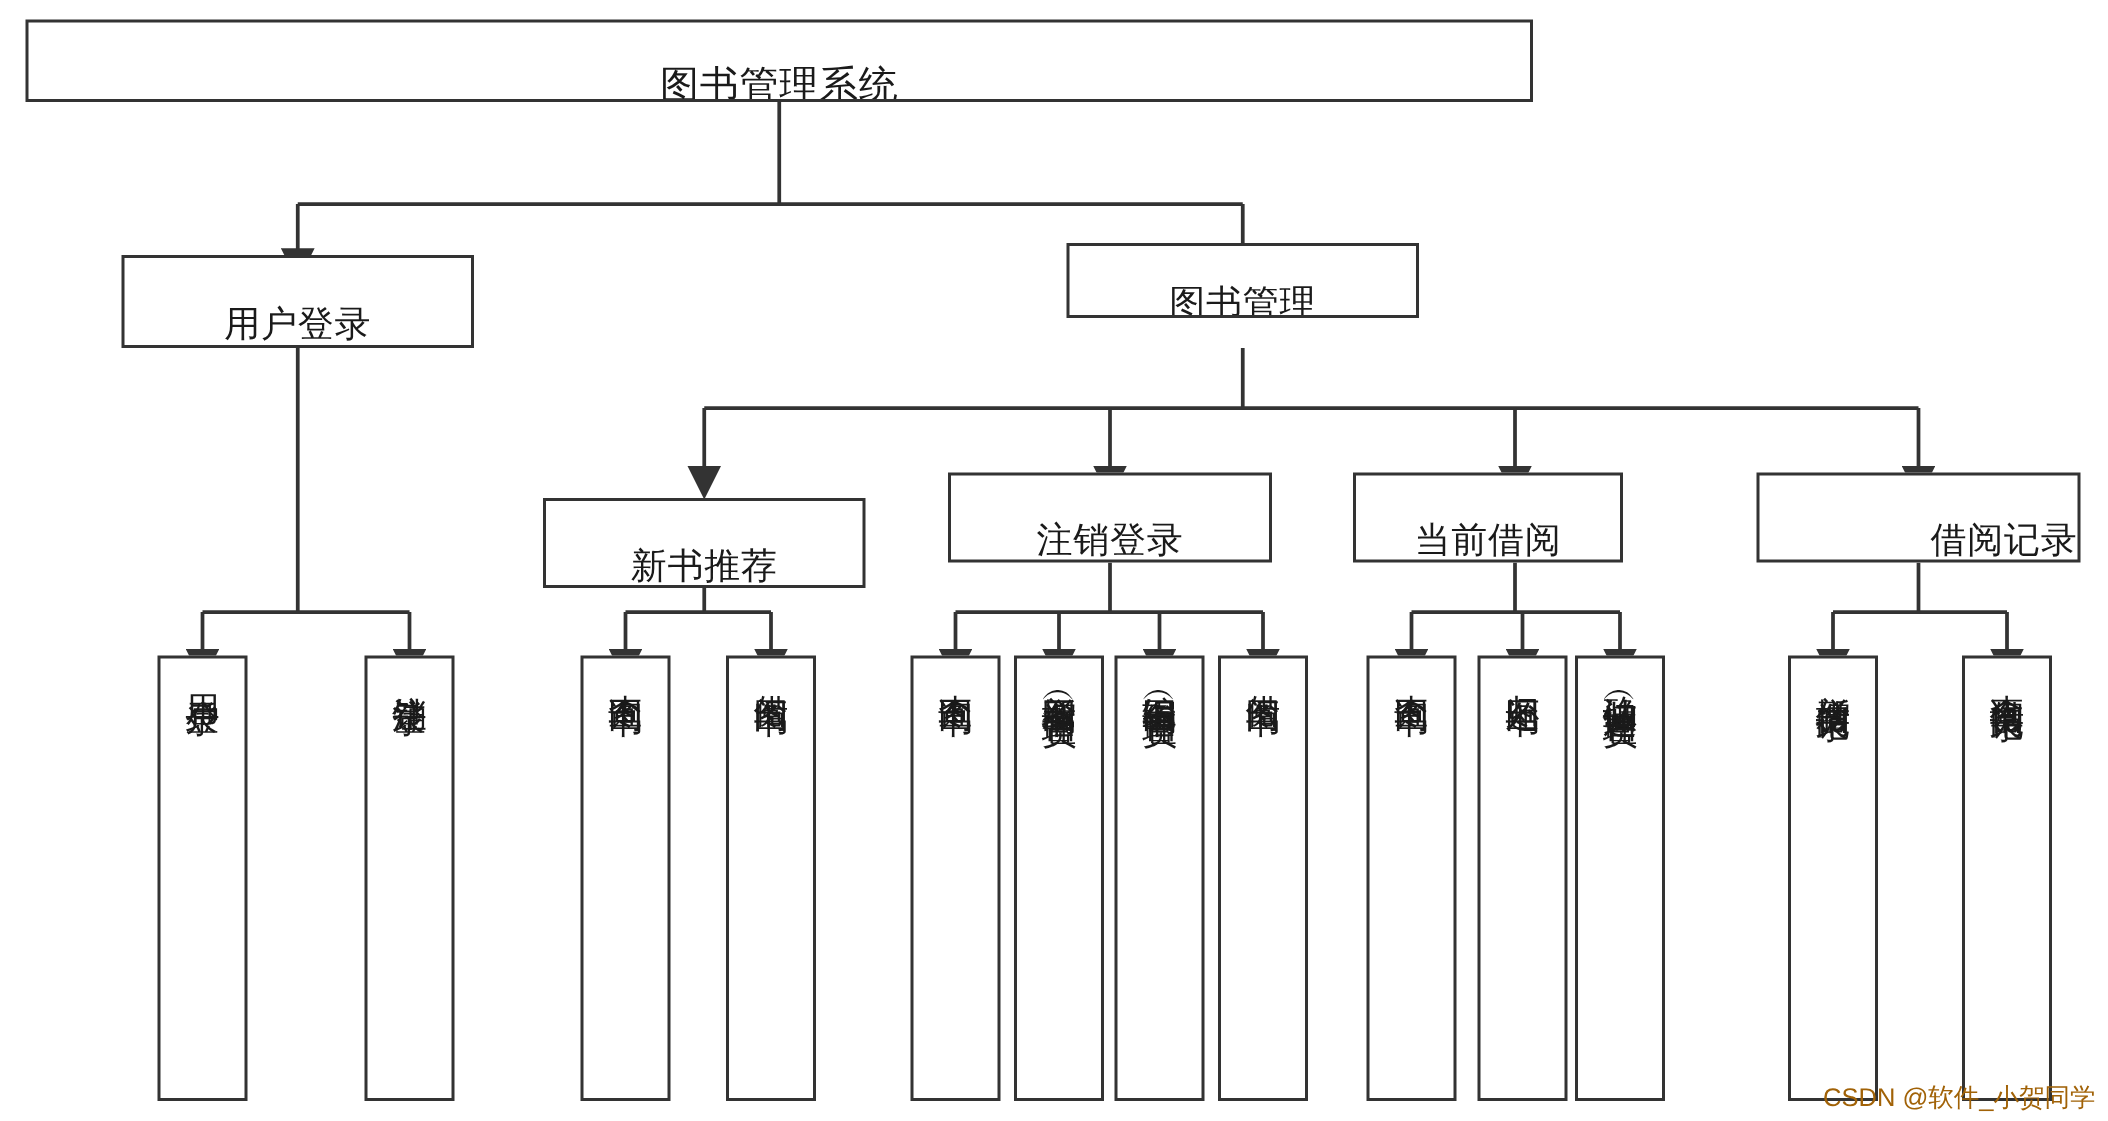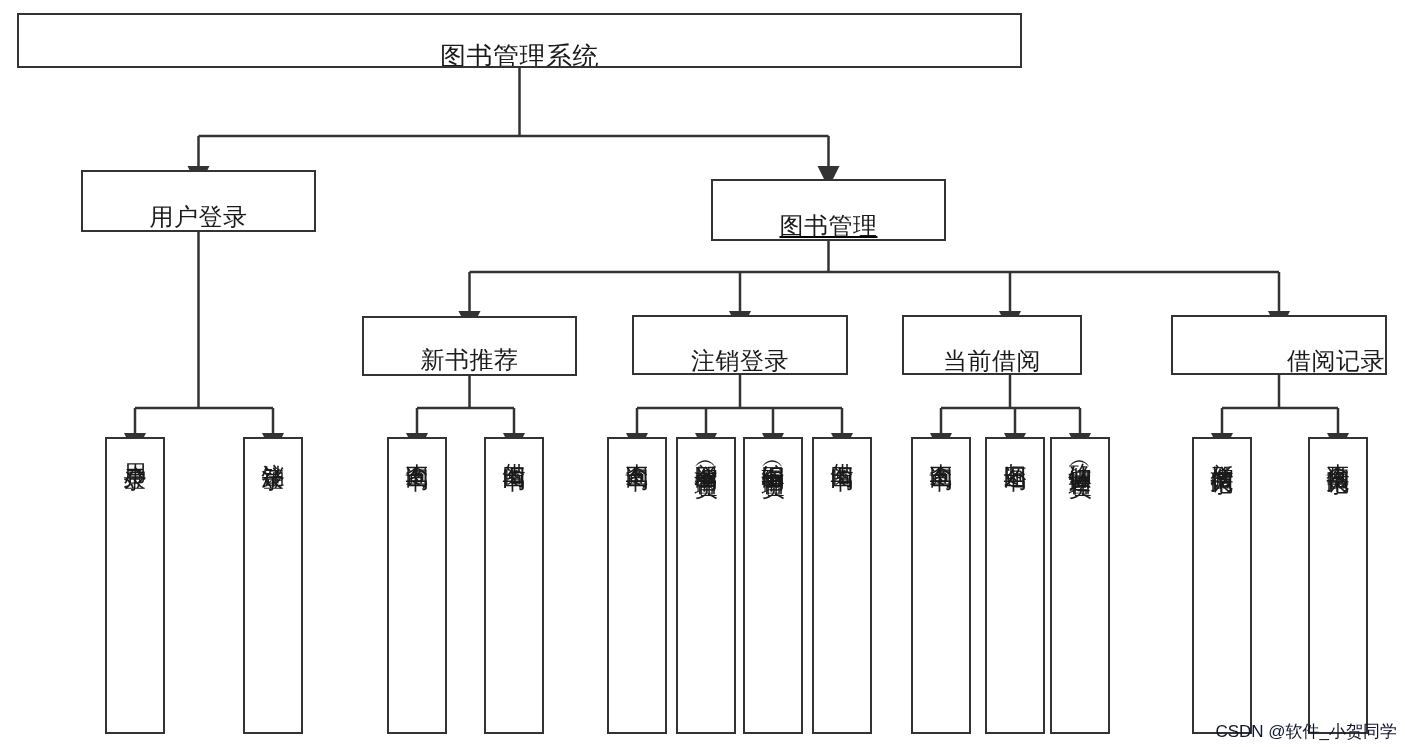--- a/index.html
+++ b/index.html
@@ -61,21 +61,21 @@
     line-height: 1;
   }
   .node-box.root .node-label {
     font-size: 26px;
   }
   .watermark {
     position: absolute;
     right: 8px;
     bottom: 4px;
     font-size: 17px;
-    color: #0f172a;
+    color: #a16207;
     white-space: nowrap;
     font-family: "Liberation Sans", "DejaVu Sans", sans-serif;
   }
 </style>
 </head>
 <body>
 
 <div id="diagram-root">
   <svg class="diagram-canvas" viewBox="0 0 1405 747" id="connector-svg">
     <defs>
@@ -119,24 +119,24 @@
         <line x1="1338" y1="408" x2="1338" y2="435" stroke="#333333" stroke-width="2.5" marker-end="url(#arrowhead)"></line>
       </g>
   </svg>
   <div id="node-layer">
       <div class="node-box horizontal root" style="left: 17px; top: 13px; width: 1005px; height: 55px;">
         <span class="node-label">图书管理系统</span>
       </div>
       <div class="node-box horizontal" style="left: 81px; top: 170px; width: 235px; height: 62px;">
         <span class="node-label">用户登录</span>
       </div>
-      <div class="node-box horizontal" style="left: 711px; top: 179px; width: 235px; height: 62px; text-decoration: underline;">
+      <div class="node-box horizontal" style="left: 711px; top: 162px; width: 235px; height: 50px;">
         <span class="node-label">图书管理</span>
       </div>
-      <div class="node-box horizontal" style="left: 362px; top: 316px; width: 215px; height: 60px; font-family: Liberation Mono, monospace;">
+      <div class="node-box horizontal" style="left: 362px; top: 332px; width: 215px; height: 60px;">
         <span class="node-label">新书推荐</span>
       </div>
       <div class="node-box horizontal" style="left: 632px; top: 315px; width: 216px; height: 60px;">
         <span class="node-label">注销登录</span>
       </div>
       <div class="node-box horizontal" style="left: 902px; top: 315px; width: 180px; height: 60px;">
         <span class="node-label">当前借阅</span>
       </div>
       <div class="node-box horizontal" style="left: 1171px; top: 315px; width: 216px; height: 60px; justify-content: flex-end;">
         <span class="node-label">借阅记录</span>

